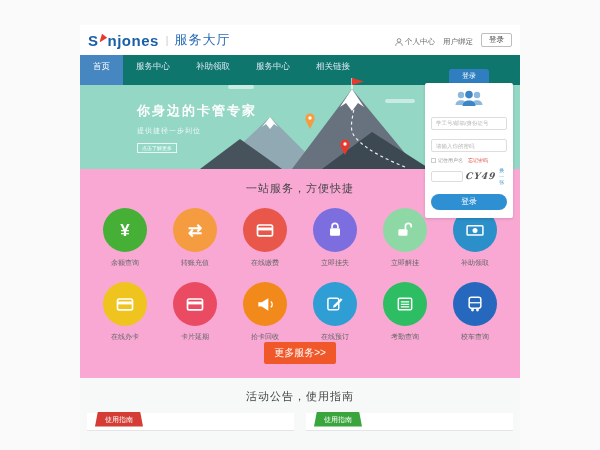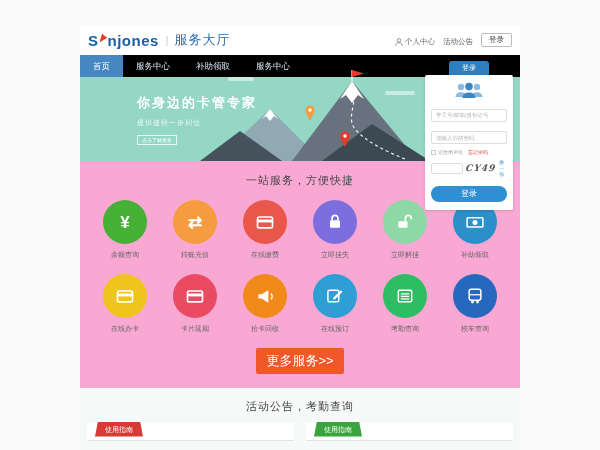--- a/index.html
+++ b/index.html
@@ -13,21 +13,21 @@
   .logo-s, .logo-rest { color:#1a5fa8; font-weight:bold; font-size:15px; letter-spacing:.5px; }
   .logo-arrow { display:inline-block; width:7px; height:9px; background:#e8392e;
     clip-path:polygon(0 100%, 100% 35%, 20% 0); margin:0 1px 3px 1px; transform:rotate(8deg); }
   .logo-divider { color:#c9c9c9; font-size:10px; margin:0 6px 0 7px; }
   .site-name { color:#2a6db5; font-size:13px; letter-spacing:1px; }
   .header-right { display:flex; align-items:flex-end; gap:8px; }
   .header-link { font-size:7.5px; color:#666; cursor:pointer; display:flex; align-items:center; gap:2px; }
   .header-login-btn { font-size:7.5px; color:#444; border:1px solid #bdbdbd; border-radius:2px; padding:1px 7px; background:#fff; cursor:pointer; }
 
   
-  .nav { height:22px; background:#000000; display:flex; }
+  .nav { height:30px; background:#0f766e; display:flex; }
   .nav-item { line-height:22px; padding:0 13px; font-size:8.5px; color:#d8e6f3; cursor:pointer; }
   .nav-item.active { background:#4787c1; color:#fff; }
 
   
   .hero { height:84px; background:#93d7c4; position:relative; }
   .hero-text { position:absolute; left:57px; top:17px; color:#fff; }
   .hero-title { font-size:13px; font-weight:bold; letter-spacing:2px; }
   .hero-sub { font-size:7px; opacity:.85; margin-top:6px; letter-spacing:1px; }
   .hero-cta { display:inline-block; margin-top:6px; font-size:5px; color:#fff; border:1px solid rgba(255,255,255,.8); padding:1px 4px; cursor:pointer; }
   .mountains { position:absolute; left:120px; bottom:0; width:230px; height:92px; }
@@ -52,21 +52,21 @@
   .login-submit { width:100%; height:16px; background:#2e8fd2; border:none; border-radius:8px; color:#fff; font-size:8px; cursor:pointer; }
 
   
   .services { background:#f9a8d4; text-align:center; padding:12px 0 14px 0; }
   .section-title { font-size:11px; color:#444; letter-spacing:1px; }
   .svc-grid { width:420px; margin:12px auto 0 auto; display:grid; grid-template-columns:repeat(6,1fr); row-gap:14px; }
   .svc-item { cursor:pointer; }
   .svc-circle { width:44px; height:44px; border-radius:50%; margin:0 auto; display:flex; align-items:center; justify-content:center; color:#fff; }
   .svc-glyph { font-size:17px; font-weight:bold; color:#fff; line-height:1; }
   .svc-label { font-size:7px; color:#666; margin-top:6px; }
-  .more-btn { display:inline-block; margin-top:14px; background:#f0582a; color:#fff; font-size:13px; padding:4px 10px; border-radius:2px; cursor:pointer; }
+  .more-btn { display:inline-block; background:#f0582a; color:#fff; font-size:10px; padding:4px 10px; border-radius:2px; cursor:pointer; }
 
   
   .announce { background:#f7f8f8; text-align:center; padding-top:11px; height:85px; }
   .panels { display:flex; gap:12px; padding:0 7px; margin-top:9px; text-align:left; }
   .panel { flex:1; }
   .panel-bar { background:#fff; border-bottom:1px solid #e5e5e5; height:18px; display:flex; align-items:center; }
   .ribbon { color:#fff; font-size:7px; line-height:15px; height:15px; padding:0 10px; margin:-5px 0 0 8px;
     clip-path:polygon(6% 0, 94% 0, 100% 100%, 0 100%); cursor:pointer; }
 </style>
 </head>
@@ -84,31 +84,32 @@
     </div>
     <div class="header-right">
       <span class="header-link">
         <svg width="8" height="8" viewBox="0 0 8 8">
           <circle cx="4" cy="2.4" r="1.8" fill="none" stroke="#888" stroke-width="0.9"></circle>
           <path d="M0.7 7.8 C0.7 5.8 2.2 4.6 4 4.6 S7.3 5.8 7.3 7.8" fill="none" stroke="#888" stroke-width="0.9"></path>
         </svg>
         <span>个人中心</span>
       </span>
       <span class="header-link">
-        <span>活动公告</span>
+        <span>用户绑定</span>
       </span>
       <button class="header-login-btn">登录</button>
     </div>
   </div>
 
   <div class="nav">
     <div class="nav-item active">首页</div>
     <div class="nav-item">服务中心</div>
     <div class="nav-item">补助领取</div>
     <div class="nav-item">服务中心</div>
+    <div class="nav-item">相关链接</div>
   </div>
 
   <div class="hero">
     <div class="hero-text">
       <div class="hero-title">你身边的卡管专家</div>
       <div class="hero-sub">提供捷径一步到位</div>
       <span class="hero-cta">点击了解更多</span>
     </div>
     <svg class="mountains" viewBox="0 0 230 92">
       <rect x="28" y="8" width="26" height="4" rx="2" fill="#fff" opacity="0.5"></rect>
@@ -276,21 +277,21 @@
           </svg>
         </div>
         <div class="svc-label">校车查询</div>
       </div>
 
     </div>
     <span class="more-btn" style="background-color: rgb(240, 88, 42);">更多服务&gt;&gt;</span>
   </div>
 
   <div class="announce">
-    <div class="section-title">活动公告，考勤查询</div>
+    <div class="section-title">活动公告，使用指南</div>
     <div class="panels">
       <div class="panel">
         <div class="panel-bar">
           <span class="ribbon" style="background-color: rgb(212, 60, 53);">使用指南</span>
 
         </div>
 
       </div>
       <div class="panel">
         <div class="panel-bar">

